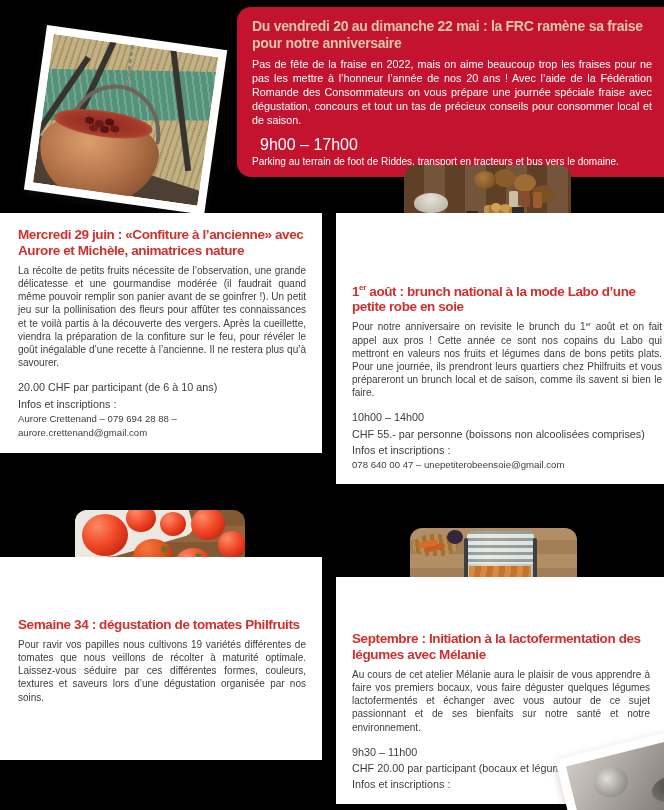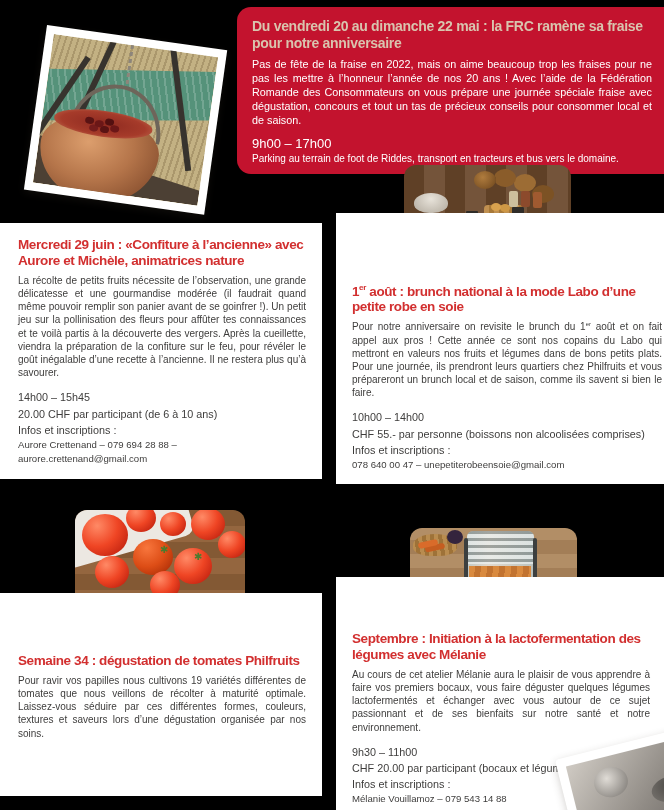--- a/index.html
+++ b/index.html
@@ -5,40 +5,40 @@
   * { margin:0; padding:0; box-sizing:border-box; }
   html,body { background:#f2f0ec; }
   .page {
     position:relative; width:664px; height:810px; margin:0 auto;
     background:#000000; overflow:hidden;
     font-family:"Liberation Sans", sans-serif; color:#3e3d3c;
   }
 
   
   .card { position:absolute; background:#ffffff; }
-  #card-confiture { left:0;   top:213px; width:322px; min-height:212px; padding:14px 16px 12px 18px;margin-top:10px; }
+  #card-confiture { left:0;   top:213px; width:322px; min-height:212px; padding:14px 16px 12px 18px; }
   #card-brunch    { left:336px;top:213px; width:328px; min-height:260px; padding:70px 2px 12px 16px; }
-  #card-tomates   { left:0;   top:557px; width:322px; min-height:203px; padding:60px 16px 12px 18px;margin-top:36px; }
+  #card-tomates   { left:0;   top:557px; width:322px; min-height:203px; padding:60px 16px 12px 18px; }
   #card-lacto     { left:336px;top:577px; width:328px; min-height:223px; padding:54px 14px 12px 16px; }
 
   .ev-title { color:#d22f2f; font-weight:bold; font-size:13.5px; line-height:1.18; letter-spacing:-0.4px; }
   .ev-body  { margin-top:5px; font-size:10px; line-height:1.32; text-align:justify; color:#3e3d3c; }
   .ev-details { margin-top:10px; font-size:10.8px; line-height:1.5; }
   .ev-small { font-size:9.6px; line-height:1.5; }
   sup { font-size:0.6em; vertical-align:super; }
 
   
   .hero {
     position:absolute; left:237px; top:7px; width:427px; min-height:140px;
     background:#c3132e; border-radius:14px 0 0 14px;
     padding:11px 12px 10px 15px;
   }
   .hero-title { color:#d9c4ae; font-weight:bold; font-size:14px; line-height:1.2; letter-spacing:-0.3px; }
   .hero-body  { margin-top:5px; color:#ffffff; font-size:10.8px; line-height:1.3; text-align:justify; }
-  .hero-time  { margin-top:9px; color:#ffffff; font-size:13px; }
+  .hero-time  { margin-top:9px; color:#ffffff; font-size:16px;margin-left:8px; }
   .hero-note  { margin-top:2px; color:#ffffff; font-size:10px; }
 
   
   .photo-flat { position:absolute; border-radius:12px; overflow:hidden; }
   .photo-tilt { position:absolute; background:#ffffff; box-shadow:0 3px 9px rgba(60,50,40,.25); }
   .photo-inner { position:relative; width:100%; height:100%; overflow:hidden; }
 
   
   #photo-cauldron { left:47px; top:25px; width:182px; height:166px; padding:8px;
     transform:rotate(8deg); transform-origin:0 0; }
@@ -193,21 +193,20 @@
     <div class="br-cheese"></div>
     <div class="br-plate"></div>
     <div class="br-straw"></div>
     <div class="br-tag"></div>
   </div>
 
   <div class="card" id="card-confiture">
     <div class="ev-title">Mercredi 29 juin : «Confiture à l’ancienne» avec Aurore et Michèle, animatrices nature</div>
     <div class="ev-body">La récolte de petits fruits nécessite de l’observation, une grande délicatesse et une gourmandise modérée (il faudrait quand même pouvoir remplir son panier avant de se goinfrer !). Un petit jeu sur la pollinisation des fleurs pour affûter tes connaissances et te voilà partis à la découverte des vergers. Après la cueillette, viendra la préparation de la confiture sur le feu, pour révéler le goût inégalable d’une recette à l’ancienne. Il ne restera plus qu’à savourer.</div>
     <div class="ev-details">
-      <div>14h00 – 15h45</div>
       <div>20.00 CHF par participant (de 6 à 10 ans)</div>
       <div>Infos et inscriptions :</div>
       <div class="ev-small">Aurore Crettenand – 079 694 28 88 – aurore.crettenand@gmail.com</div>
     </div>
   </div>
 
   <div class="card" id="card-brunch">
     <div class="ev-title"><span>1</span><sup>er</sup><span> août : brunch national à la mode Labo d’une petite robe en soie</span></div>
     <div class="ev-body"><span>Pour notre anniversaire on revisite le brunch du 1</span><sup>er</sup><span> août et on fait appel aux pros ! Cette année ce sont nos copains du Labo qui mettront en valeurs nos fruits et légumes dans de bons petits plats. Pour une journée, ils prendront leurs quartiers chez Philfruits et vous prépareront un brunch local et de saison, comme ils savent si bien le faire.</span></div>
     <div class="ev-details">
@@ -256,21 +255,20 @@
     </div>
   </div>
 
   <div class="card" id="card-lacto">
     <div class="ev-title">Septembre : Initiation à la lactofermentation des légumes avec Mélanie</div>
     <div class="ev-body">Au cours de cet atelier Mélanie aura le plaisir de vous apprendre à faire vos premiers bocaux, vous faire déguster quelques légumes lactofermentés et échanger avec vous autour de ce sujet passionnant et de ses bienfaits sur notre santé et notre environnement.</div>
     <div class="ev-details">
       <div>9h30 – 11h00</div>
       <div>CHF 20.00 par participant (bocaux et légumes inclus)</div>
       <div>Infos et inscriptions :</div>
-      <div class="ev-small">Mélanie Vouillamoz – 079 543 14 88</div>
     </div>
   </div>
 
   <div class="photo-tilt" id="photo-bw">
     <div class="bw-inner">
       <div class="bw-blob b1"></div>
       <div class="bw-blob b2"></div>
 
     </div>
   </div>

